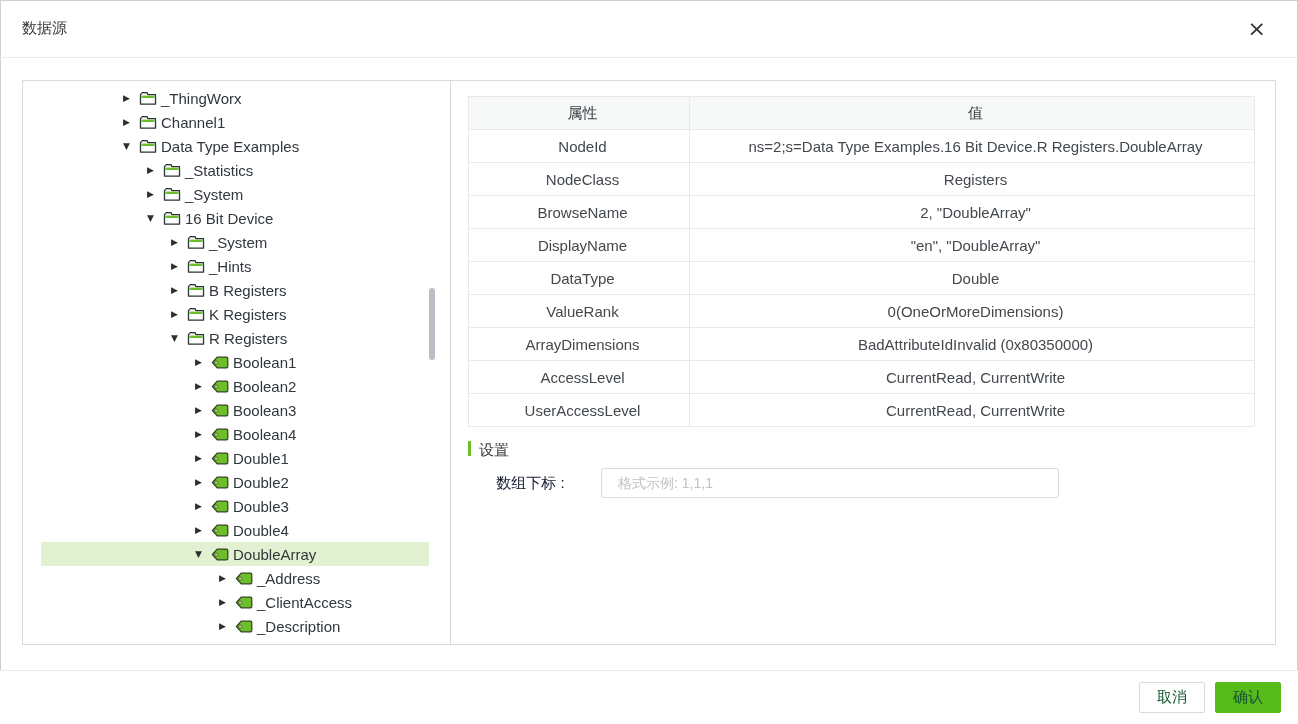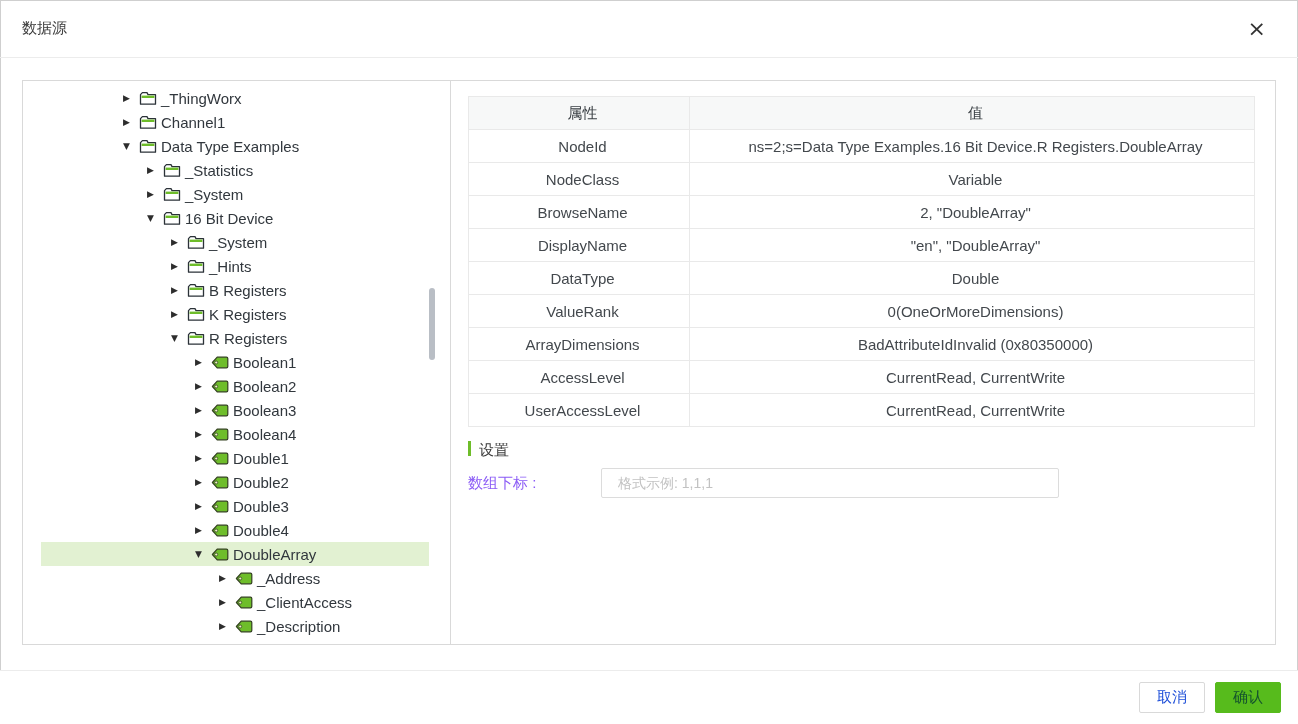--- a/index.html
+++ b/index.html
@@ -82,42 +82,42 @@
     border-bottom:1px solid var(--line);
     color:#43484d;white-space:nowrap;
   }
   table.props thead th{background:#f7f8f8;color:#3b4045;}
   .col-prop{width:221px;border-right:1px solid var(--line);}
   
   .section-header{margin-top:14px;display:flex;align-items:flex-start;height:17px;}
   .accent-bar{width:3px;height:15px;background:var(--icon-green);margin-right:8px;flex:none;}
   .section-title{font-size:15px;color:#3a3a3a;}
   .form-row{margin-top:10px;display:flex;align-items:center;}
-  .form-label{width:125px;text-align:left;font-size:15px;color:#8b5cf6;margin-right:8px;flex:none;}
+  .form-label{width:125px;text-align:center;font-size:15px;color:#0f172a;margin-right:8px;flex:none;}
   .form-input{
     width:458px;height:30px;
     border:1px solid #dcdcdc;border-radius:2px;
     padding:0 16px;font-size:14px;color:#333;
     font-family:"Liberation Sans", sans-serif;
     outline:none;
   }
   .form-input::placeholder{color:#c2c2c2;}
   
   .modal-footer{
     position:absolute;left:0;right:0;top:670px;bottom:0;
     border-top:1px solid #ececec;
     display:flex;align-items:center;justify-content:flex-end;
     gap:10px;padding-right:17px;background:#fff;
   }
   .btn{
     height:31px;padding:0 17px;font-size:15px;
     border-radius:2px;cursor:pointer;
     font-family:"Liberation Sans", sans-serif;
   }
-  .btn-cancel{background:#fff;border:1px solid #d9d9d9;color:#1d4ed8;}
+  .btn-cancel{background:#fff;border:1px solid #d9d9d9;color:#14532d;}
   .btn-confirm{background:var(--accent);border:1px solid var(--accent);color:#14532d;}
 </style>
 </head>
 <body>
 
 <div class="modal-header">
   <span class="modal-title">数据源</span>
   <button class="close-btn"><span>×</span></button>
 </div>
 
@@ -388,21 +388,21 @@
         </tr>
       </thead>
       <tbody>
   <tr>
     <td class="col-prop">NodeId</td>
     <td>ns=2;s=Data Type Examples.16 Bit Device.R Registers.DoubleArray</td>
   </tr>
 
   <tr>
     <td class="col-prop">NodeClass</td>
-    <td>Variable</td>
+    <td>Registers</td>
   </tr>
 
   <tr>
     <td class="col-prop">BrowseName</td>
     <td>2, "DoubleArray"</td>
   </tr>
 
   <tr>
     <td class="col-prop">DisplayName</td>
     <td>"en", "DoubleArray"</td>

